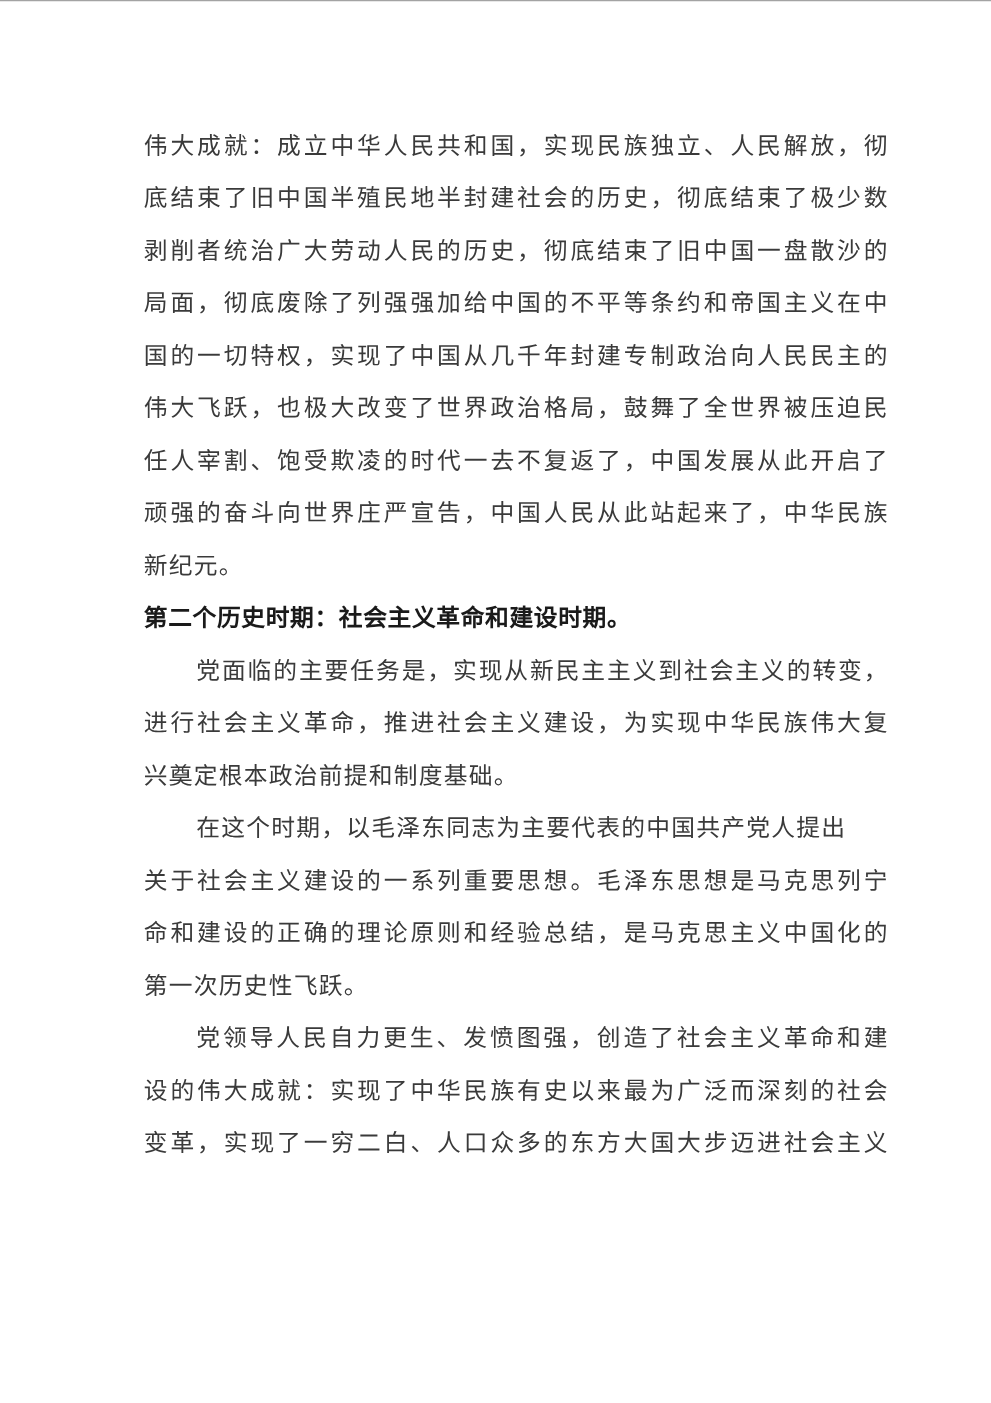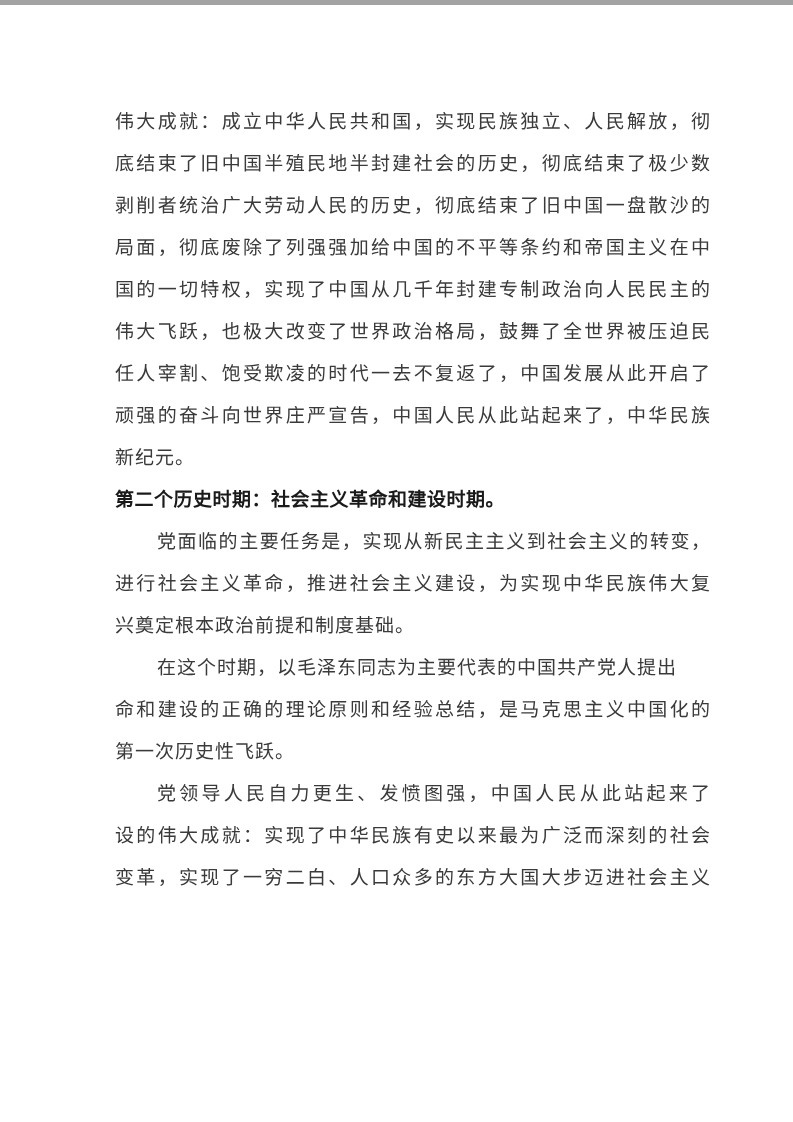--- a/index.html
+++ b/index.html
@@ -6,21 +6,21 @@
     margin: 0;
     padding: 0;
     background: #ffffff;
   }
   .page {
     position: relative;
     width: 793px;
     height: 1122px;
     box-sizing: border-box;
     background: var(--page-bg, #ffffff);
-    border-top: 5px solid #a3a3a3;
+    border-top: 1px solid #a3a3a3;
     padding: 96px 83px 16px 115px;
     overflow: hidden;
     font-family: "Liberation Serif", "DejaVu Serif", serif;
   }
   .doc-body {
     width: 595px;
   }
   .block { margin: 0; padding: 0; }
   .line {
     height: 42px;
@@ -70,22 +70,23 @@
       <div class="block heading">
         <div class="line n">第二个历史时期：社会主义革命和建设时期。</div>
       </div>
       <div class="block paragraph">
         <div class="line j indent">党面临的主要任务是，实现从新民主主义到社会主义的转变，</div>
         <div class="line j">进行社会主义革命，推进社会主义建设，为实现中华民族伟大复</div>
         <div class="line n">兴奠定根本政治前提和制度基础。</div>
       </div>
       <div class="block paragraph">
         <div class="line n indent">在这个时期，以毛泽东同志为主要代表的中国共产党人提出</div>
+        <div class="line j">关于社会主义建设的一系列重要思想。毛泽东思想是马克思列宁</div>
         <div class="line j">命和建设的正确的理论原则和经验总结，是马克思主义中国化的</div>
         <div class="line n">第一次历史性飞跃。</div>
       </div>
       <div class="block paragraph">
-        <div class="line j indent">党领导人民自力更生、发愤图强，中国人民从此站起来了</div>
+        <div class="line j indent">党领导人民自力更生、发愤图强，创造了社会主义革命和建</div>
         <div class="line j">设的伟大成就：实现了中华民族有史以来最为广泛而深刻的社会</div>
         <div class="line j">变革，实现了一穷二白、人口众多的东方大国大步迈进社会主义</div>
       </div>
     </div>
 </div>
 
 </body></html>

